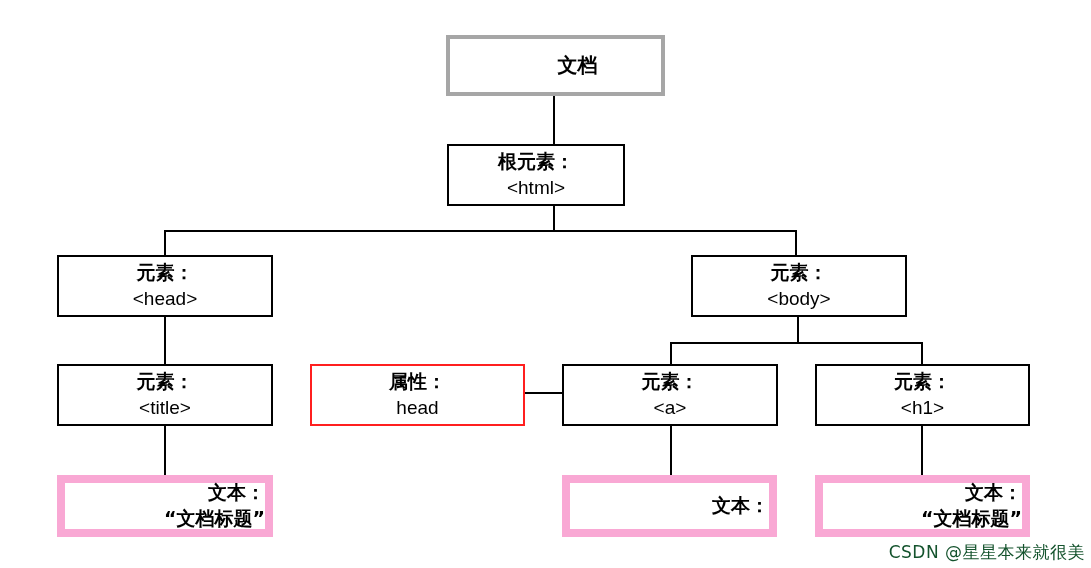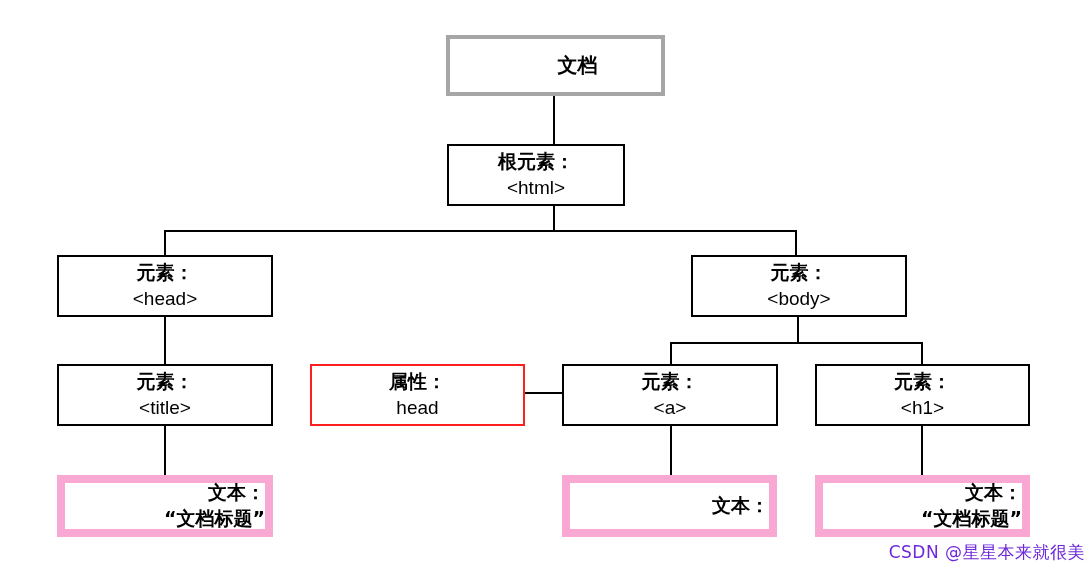--- a/index.html
+++ b/index.html
@@ -53,21 +53,21 @@
   }
   .line {
     position: absolute;
     background: #000000;
   }
   .watermark {
     position: absolute;
     right: 6px;
     bottom: 4px;
     font-size: 17px;
-    color: #6d28d9;
+    color: #14532d;
     white-space: nowrap;
     letter-spacing: 0.5px;
   }
 </style>
 </head>
 <body>
 
 <div class="line" style="left:553px;top:96px;width:2px;height:49px"></div>
 <div class="line" style="left:553px;top:206px;width:2px;height:25px"></div>
 <div class="line" style="left:164px;top:230px;width:633px;height:2px"></div>

